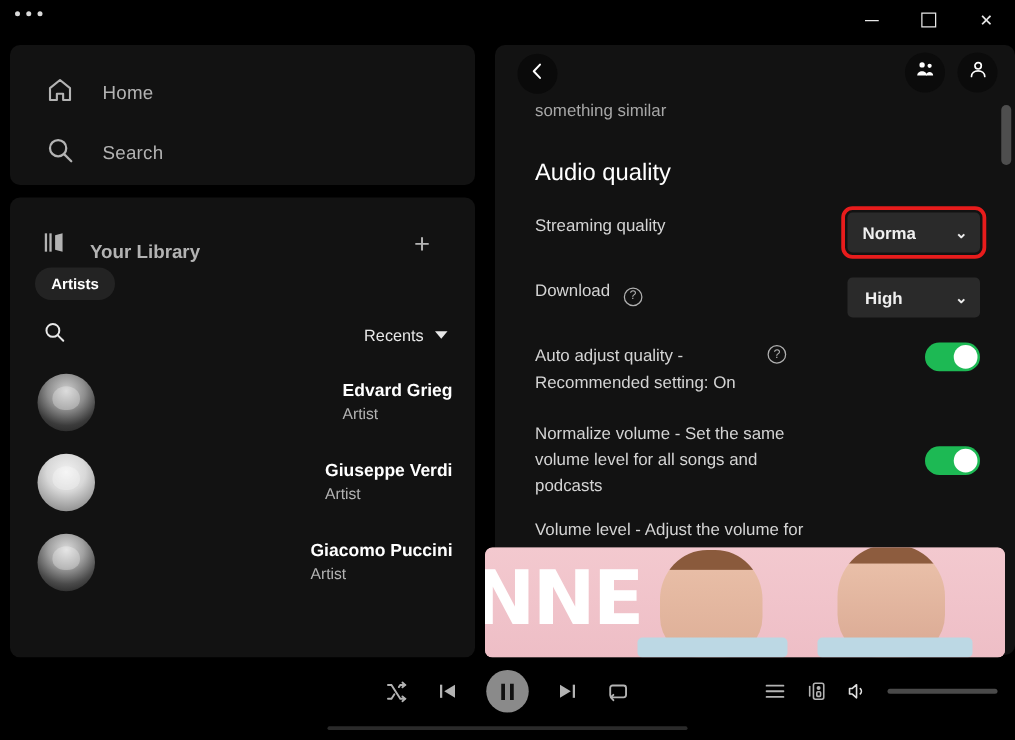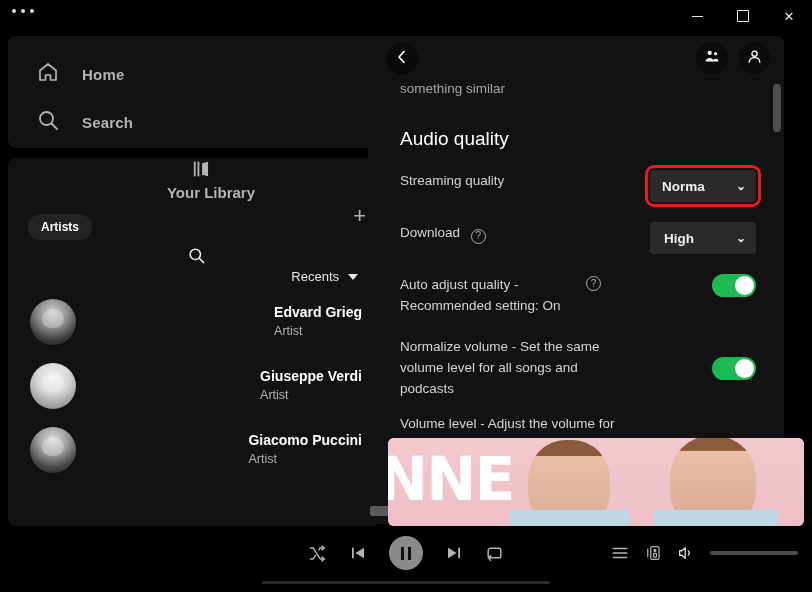--- a/index.html
+++ b/index.html
@@ -35,40 +35,40 @@
     position: absolute; left: 8px; top: 36px; width: 372px; height: 490px;
   }
   .nav-card {
     background: #121212; border-radius: 8px; padding: 14px 0 12px 0;
     height: 112px;
   }
   .nav-item {
     display: flex; align-items: center; gap: 22px;
     height: 48px; padding: 0 28px; color: #b3b3b3; cursor: pointer;
   }
-  .nav-item .lbl { font-size: 15px; font-weight: bold; letter-spacing: .2px; }
+  .nav-item .lbl { font-size: 15px; font-weight: normal; letter-spacing: .2px; }
   .nav-item svg { flex: none; }
 
   .lib-card {
     background: #121212; border-radius: 8px; margin-top: 10px;
     height: 368px; position: relative; overflow: hidden;
   }
   .lib-head {
-    display: flex; align-items: center; height: 52px; padding: 0 8px 0 26px; flex-direction: column;
+    display: flex; align-items: flex-end; height: 52px; padding: 0 30px 0 26px;
   }
   .lib-head .lib-title { font-size: 15px; font-weight: bold; color: #b3b3b3; margin-left: 16px; }
   .lib-head .plus { margin-left: auto; color: #b3b3b3; font-size: 22px; line-height: 1; cursor: pointer; padding: 4px 6px; }
   .chips { padding: 4px 0 0 20px; }
   .chip {
     display: inline-block; background: #232323; color: #fff;
     font-size: 12px; font-weight: bold; border-radius: 14px; padding: 6px 13px;
     cursor: pointer;
   }
   .lib-tools {
-    display: flex; align-items: center; height: 44px; padding: 0 22px 0 26px; margin-top: 6px; flex-direction: column;
+    display: flex; align-items: center; height: 44px; padding: 0 22px 0 26px; margin-top: 6px;
   }
   .lib-tools .sort { margin-left: auto; display: flex; align-items: center; gap: 9px; color: #e8e8e8; font-size: 13px; cursor: pointer; }
   .caret-d { width: 0; height: 0; border-left: 5px solid transparent; border-right: 5px solid transparent; border-top: 6px solid #e8e8e8; }
 
   .artist-row {
     display: flex; align-items: center; gap: 14px; padding: 6px 18px 6px 22px; height: 64px; cursor: pointer; justify-content: space-between;
   }
   .avatar {
     width: 46px; height: 46px; border-radius: 50%; flex: none;
     position: relative; overflow: hidden; filter: grayscale(1);
@@ -79,21 +79,21 @@
   .avatar::after {
     content:""; position:absolute; left:50%; top:22%; transform:translateX(-50%);
     width:48%; height:42%; border-radius:50% 50% 45% 45%;
     background: rgba(255,255,255,.28);
   }
   .artist-meta .name { color: #fff; font-size: 14px; font-weight: bold; line-height: 1.35; }
   .artist-meta .sub { color: #b3b3b3; font-size: 12.5px; line-height: 1.5; }
 
   
   .right {
-    position: absolute; left: 368px; top: 36px; width: 416px; height: 488px;
+    position: absolute; left: 396px; top: 36px; width: 416px; height: 488px;
     background: #121212; border-radius: 8px; overflow: hidden;
   }
   .right-top { position: relative; height: 48px; }
   .backbtn {
     position: absolute; left: 18px; top: 7px; width: 32px; height: 32px; border-radius: 50%;
     background: #0a0a0a; display: flex; align-items: center; justify-content: center; cursor: pointer;
   }
   .topicons { position: absolute; right: 14px; top: 6px; display: flex; gap: 10px; }
   .circbtn {
     width: 32px; height: 32px; border-radius: 50%; background: #0b0b0b;

